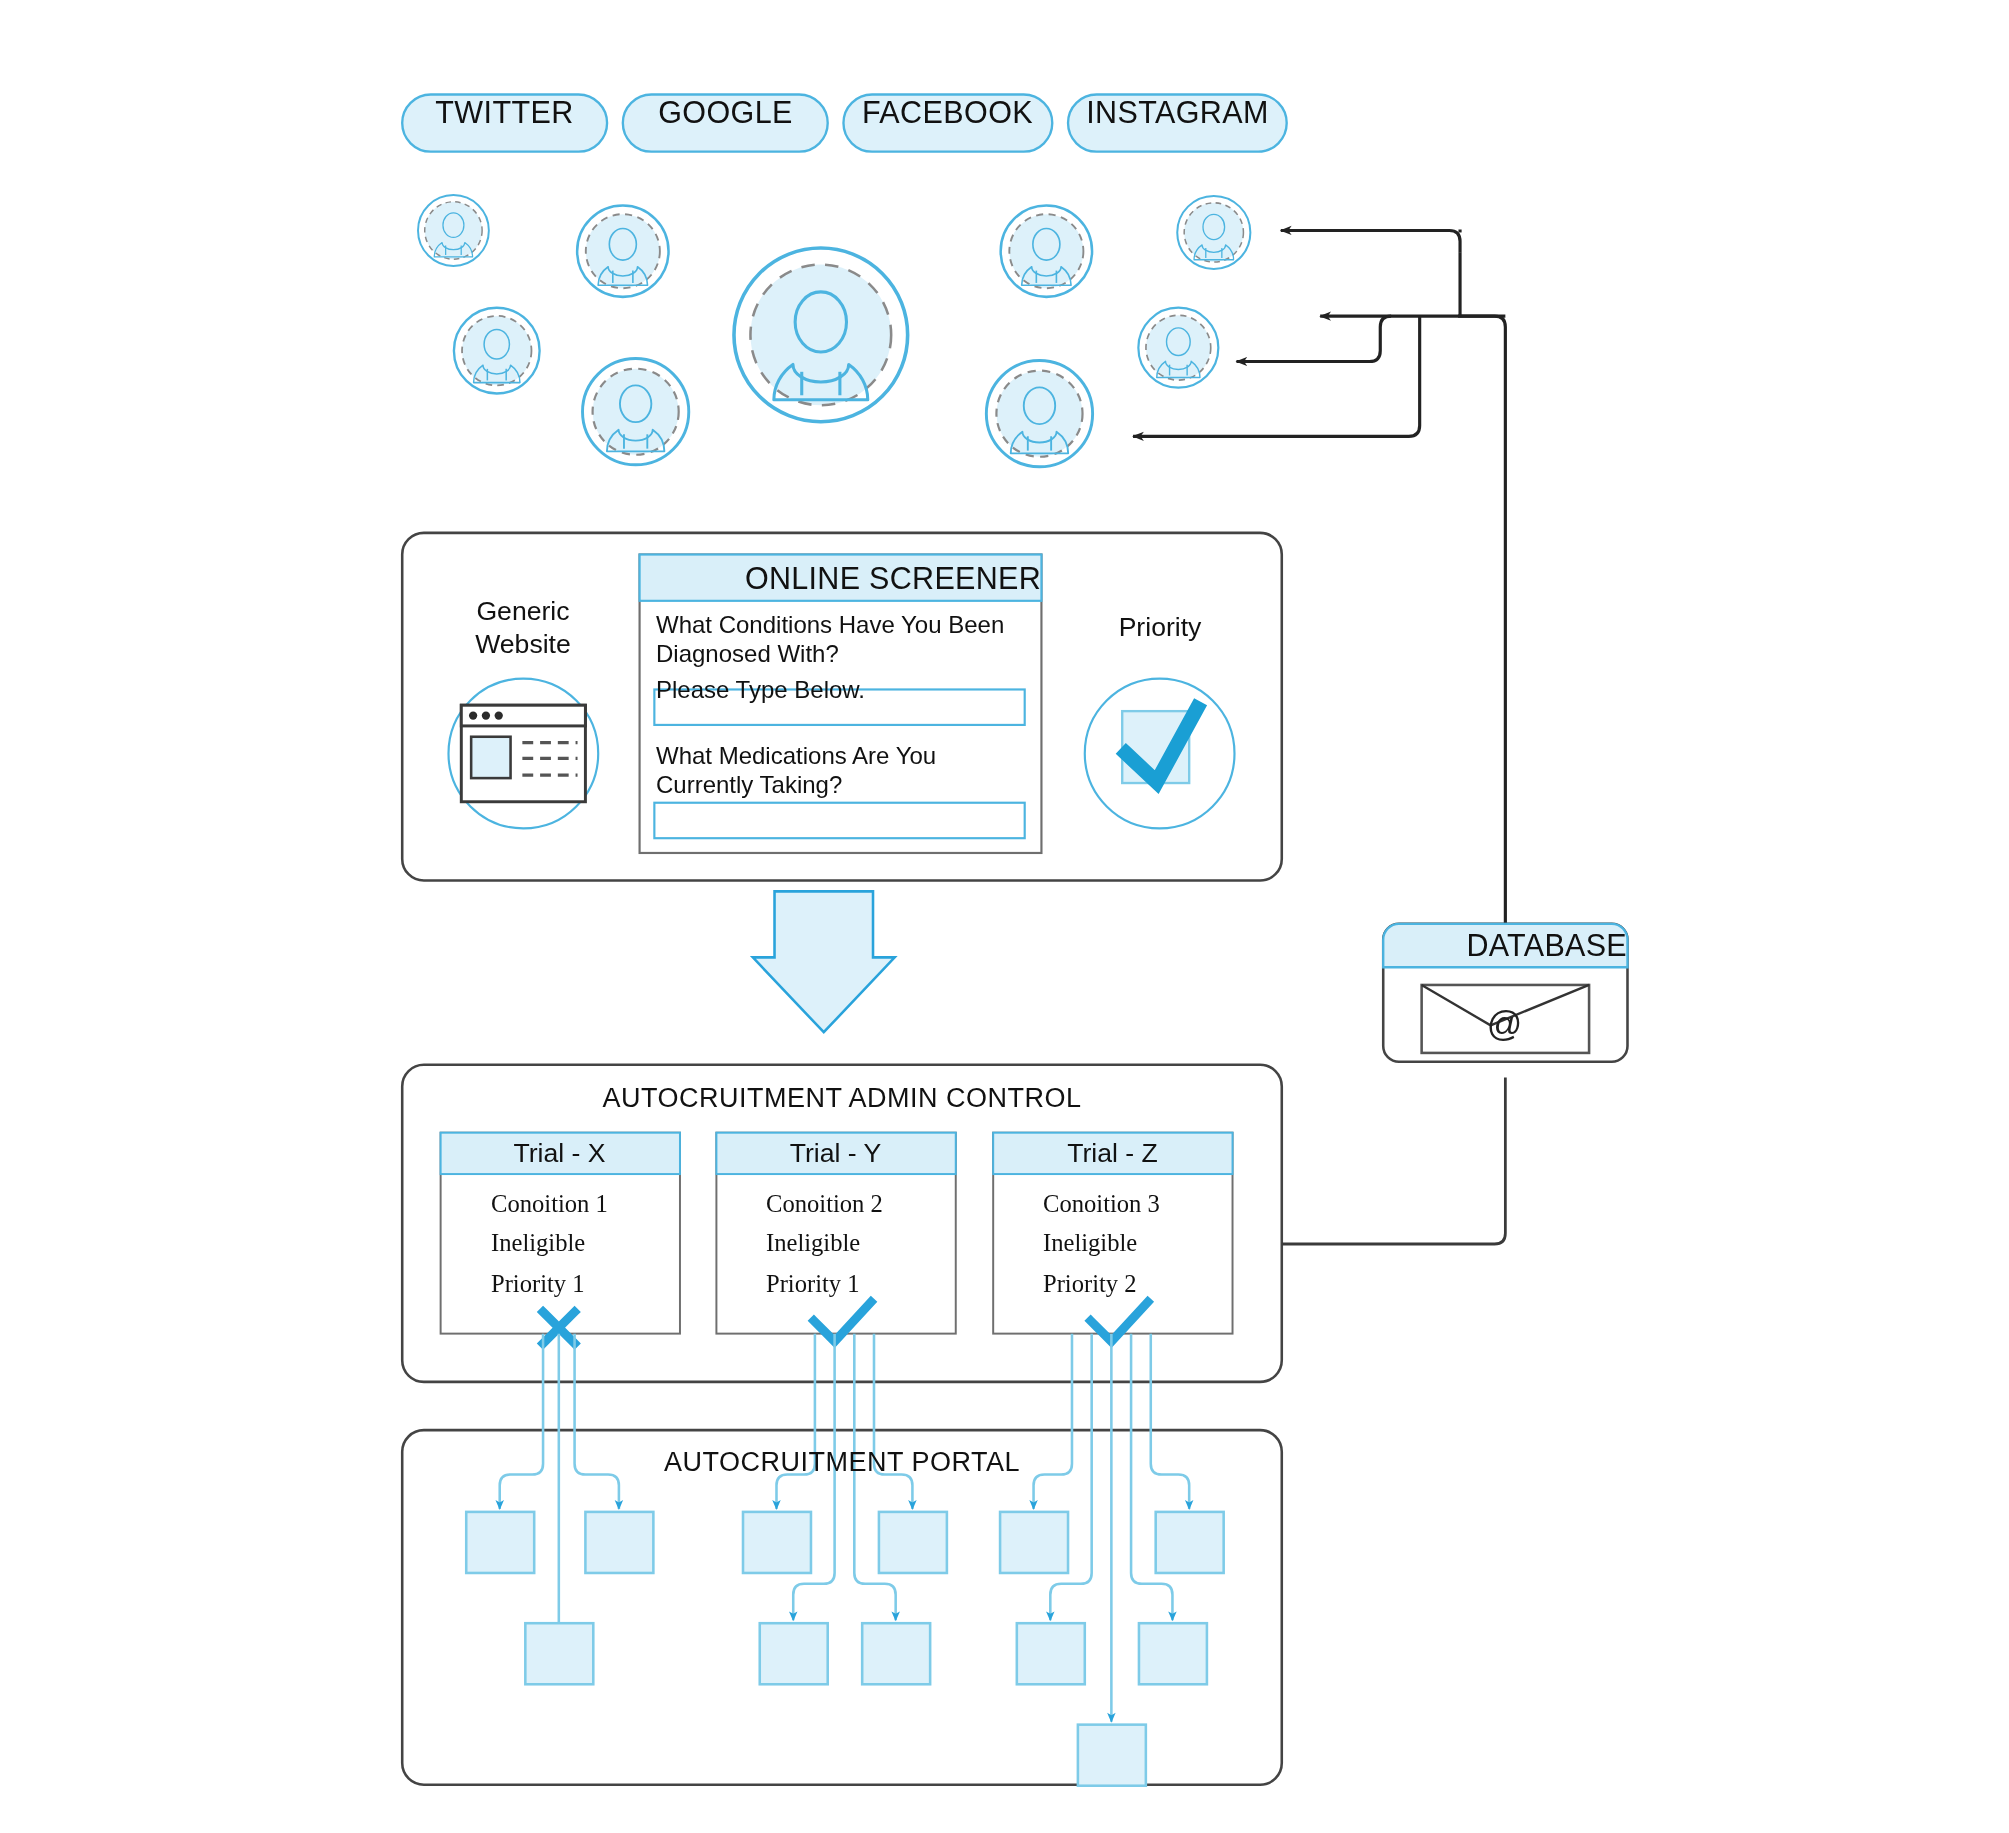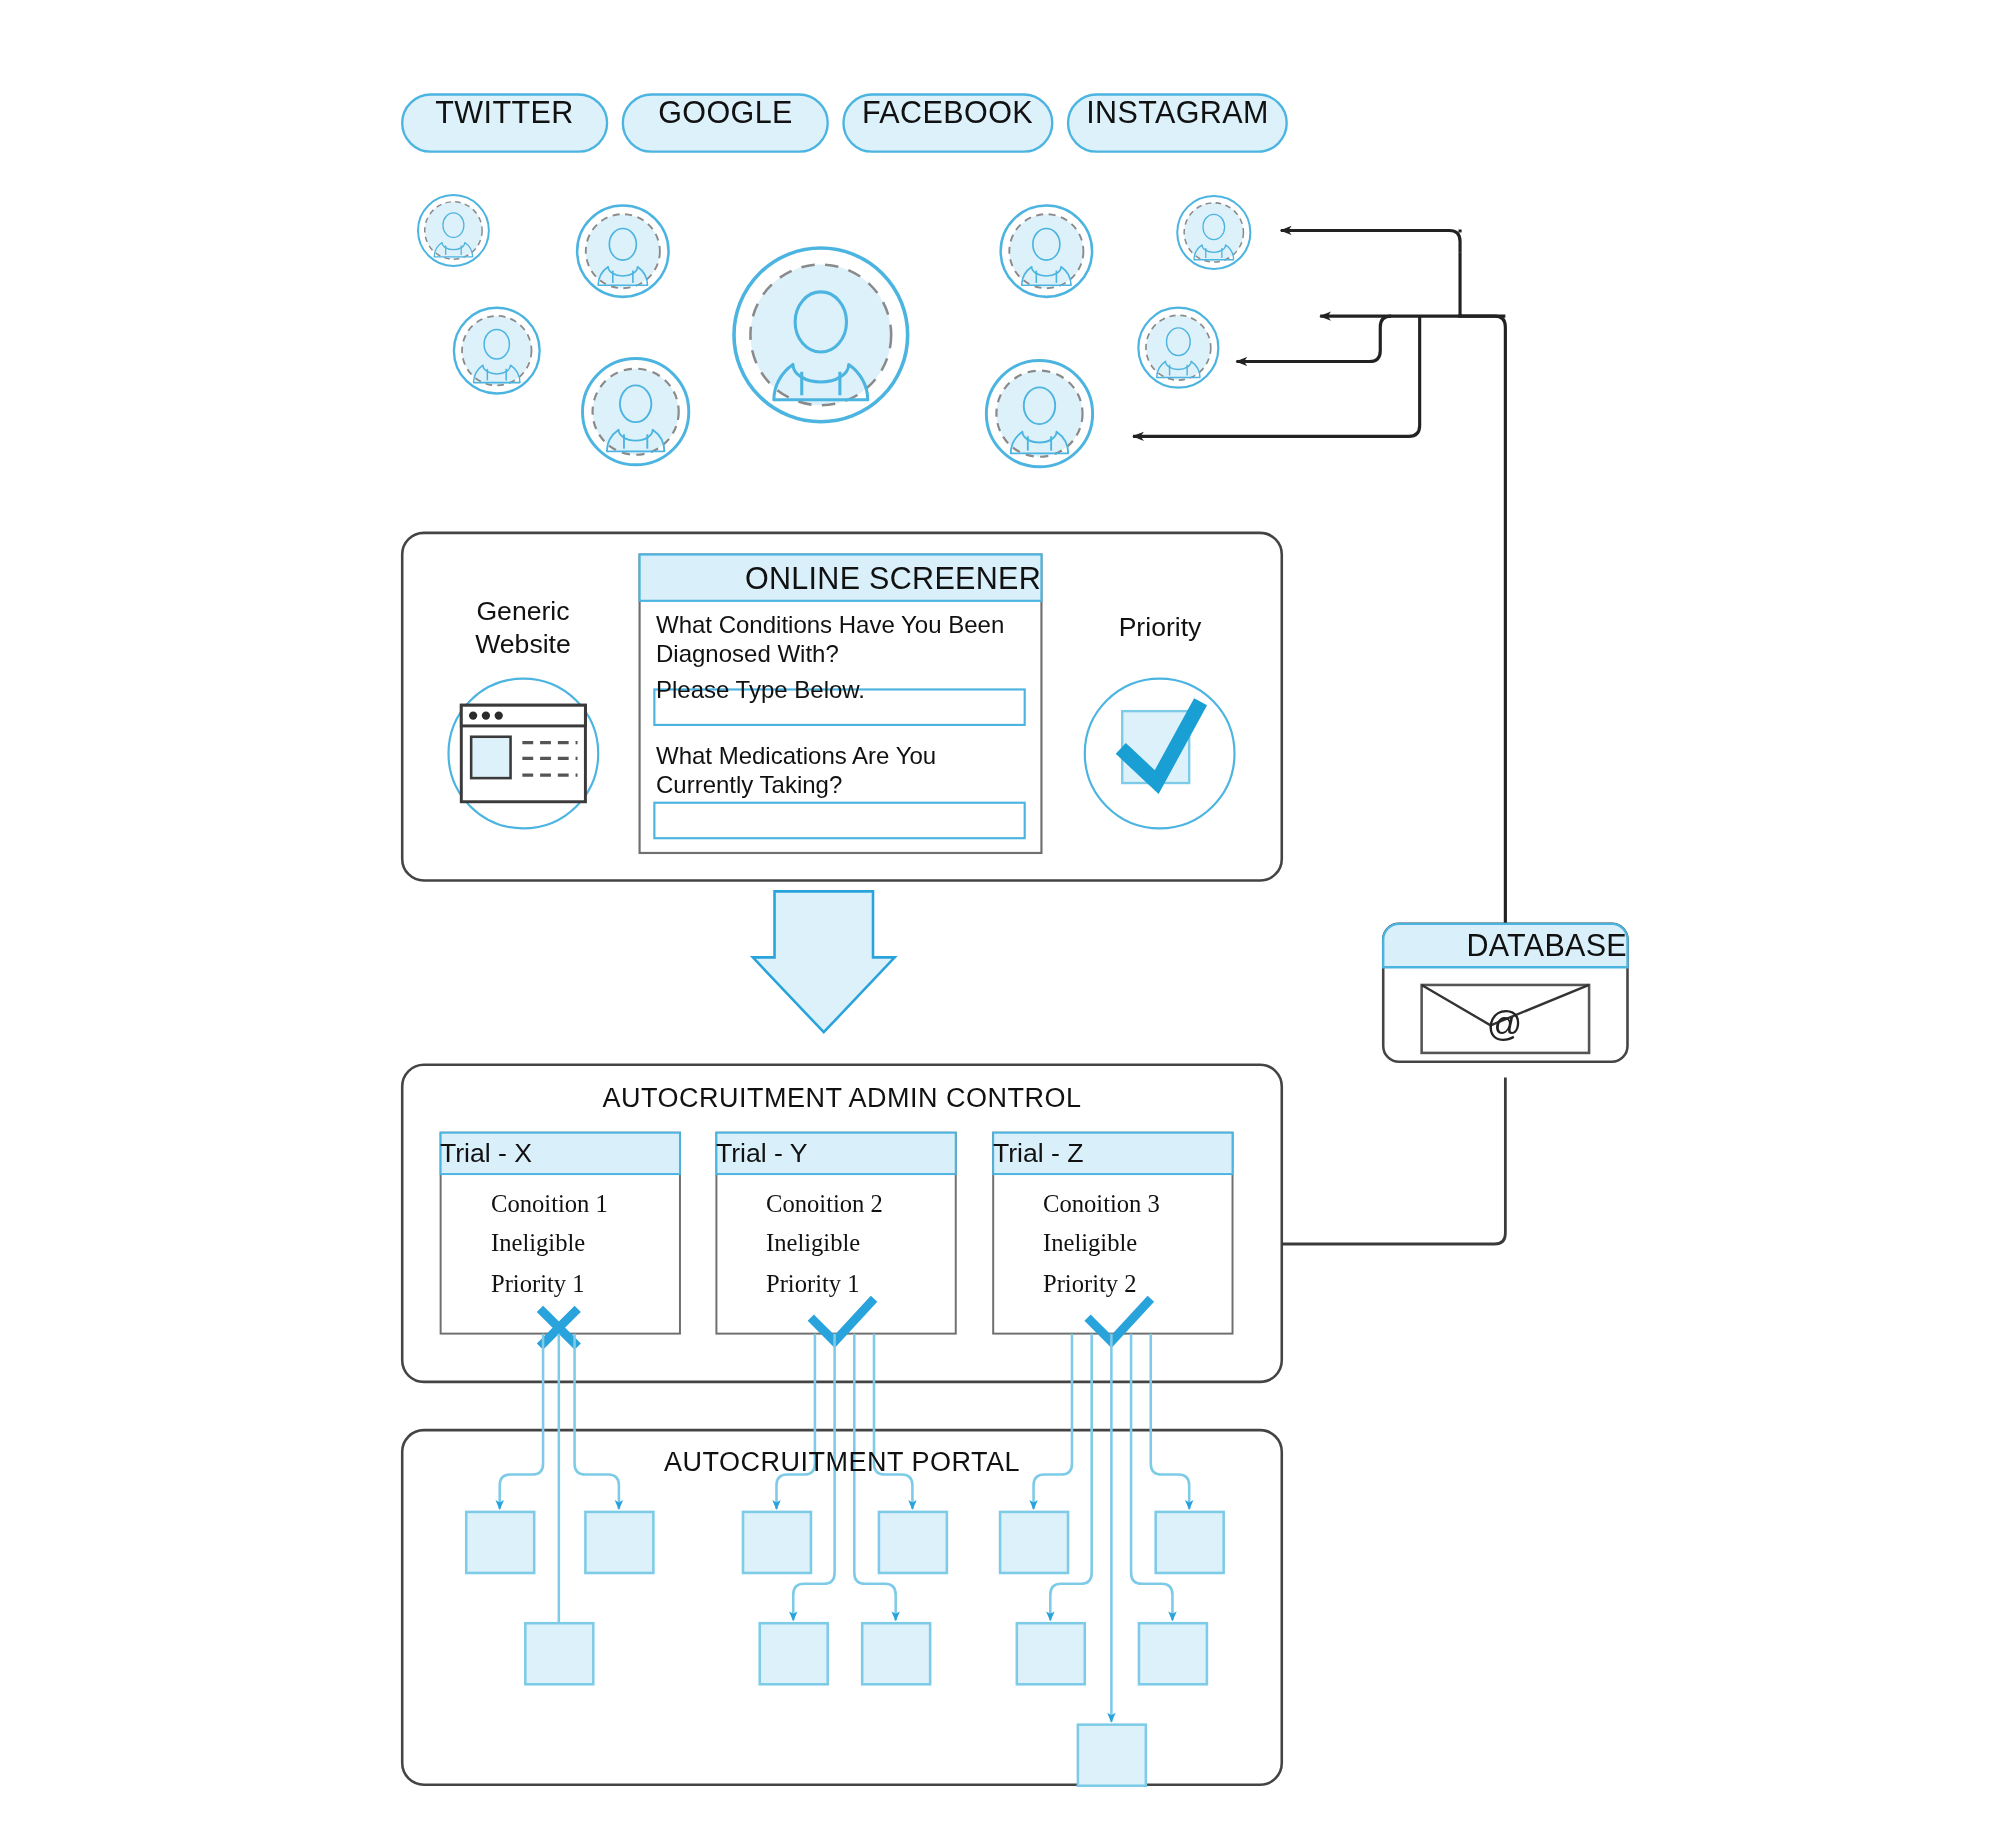--- a/index.html
+++ b/index.html
@@ -16,21 +16,21 @@
 
   .sec-title{
     position:absolute;width:100%;text-align:center;font-size:27px;letter-spacing:0.5px;color:#111;
   }
 
   .panel-head-txt{
     position:absolute;display:flex;align-items:center;justify-content:flex-end;
     font-size:30.5px;color:#111;letter-spacing:0.3px;
   }
   .trial-head-txt{
-    position:absolute;display:flex;align-items:center;justify-content:flex-start;
+    position:absolute;display:flex;align-items:center;justify-content:center;
     font-size:26.6px;color:#111;
   }
   .trial-row{
     position:absolute;font-size:24.6px;color:#111;font-family:Liberation Serif, serif;
   }
   .q-txt{
     position:absolute;font-size:24px;line-height:28.6px;color:#111;
   }
   .side-cap{
     position:absolute;text-align:center;font-size:26.6px;line-height:32.5px;color:#111;

